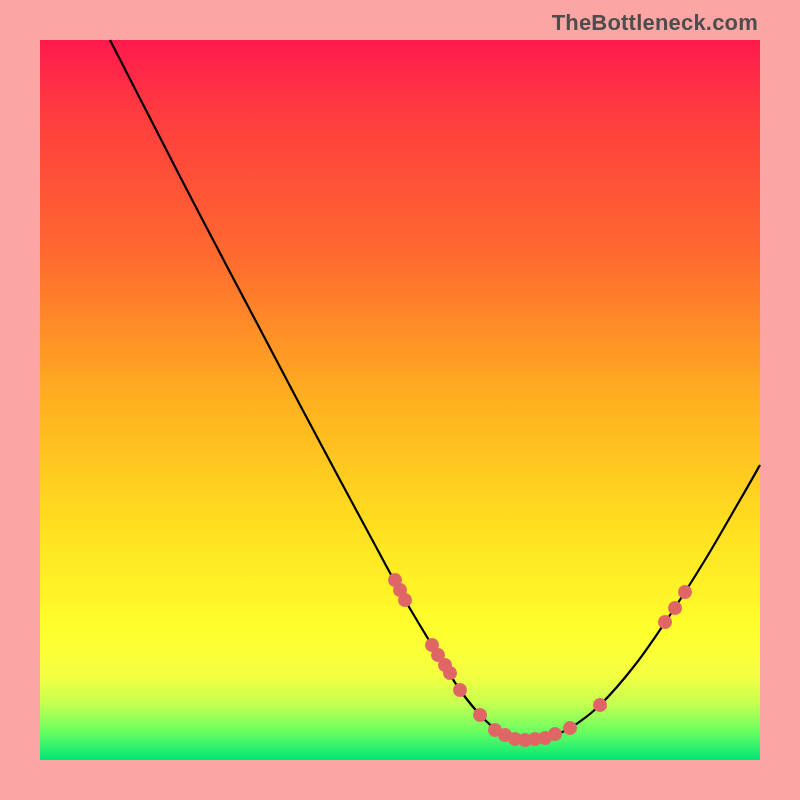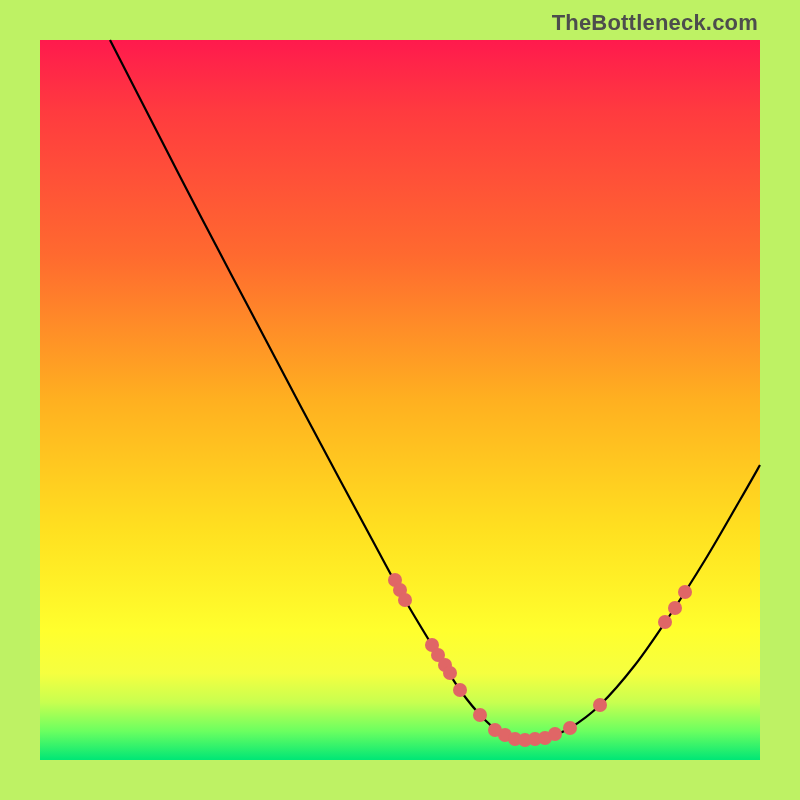--- a/index.html
+++ b/index.html
@@ -8,21 +8,21 @@
     width: 800px;
     height: 800px;
     background: #000;
     font-family: Arial, Helvetica, sans-serif;
     overflow: hidden;
   }
   .frame {
     position: relative;
     width: 800px;
     height: 800px;
-    background: #bef264;
+    background: #fca5a5;
   }
   .plot-area {
     position: absolute;
     left: 40px;
     top: 40px;
     width: 720px;
     height: 720px;
     
     background: linear-gradient(to bottom,
       #ff1a4d 0%,

